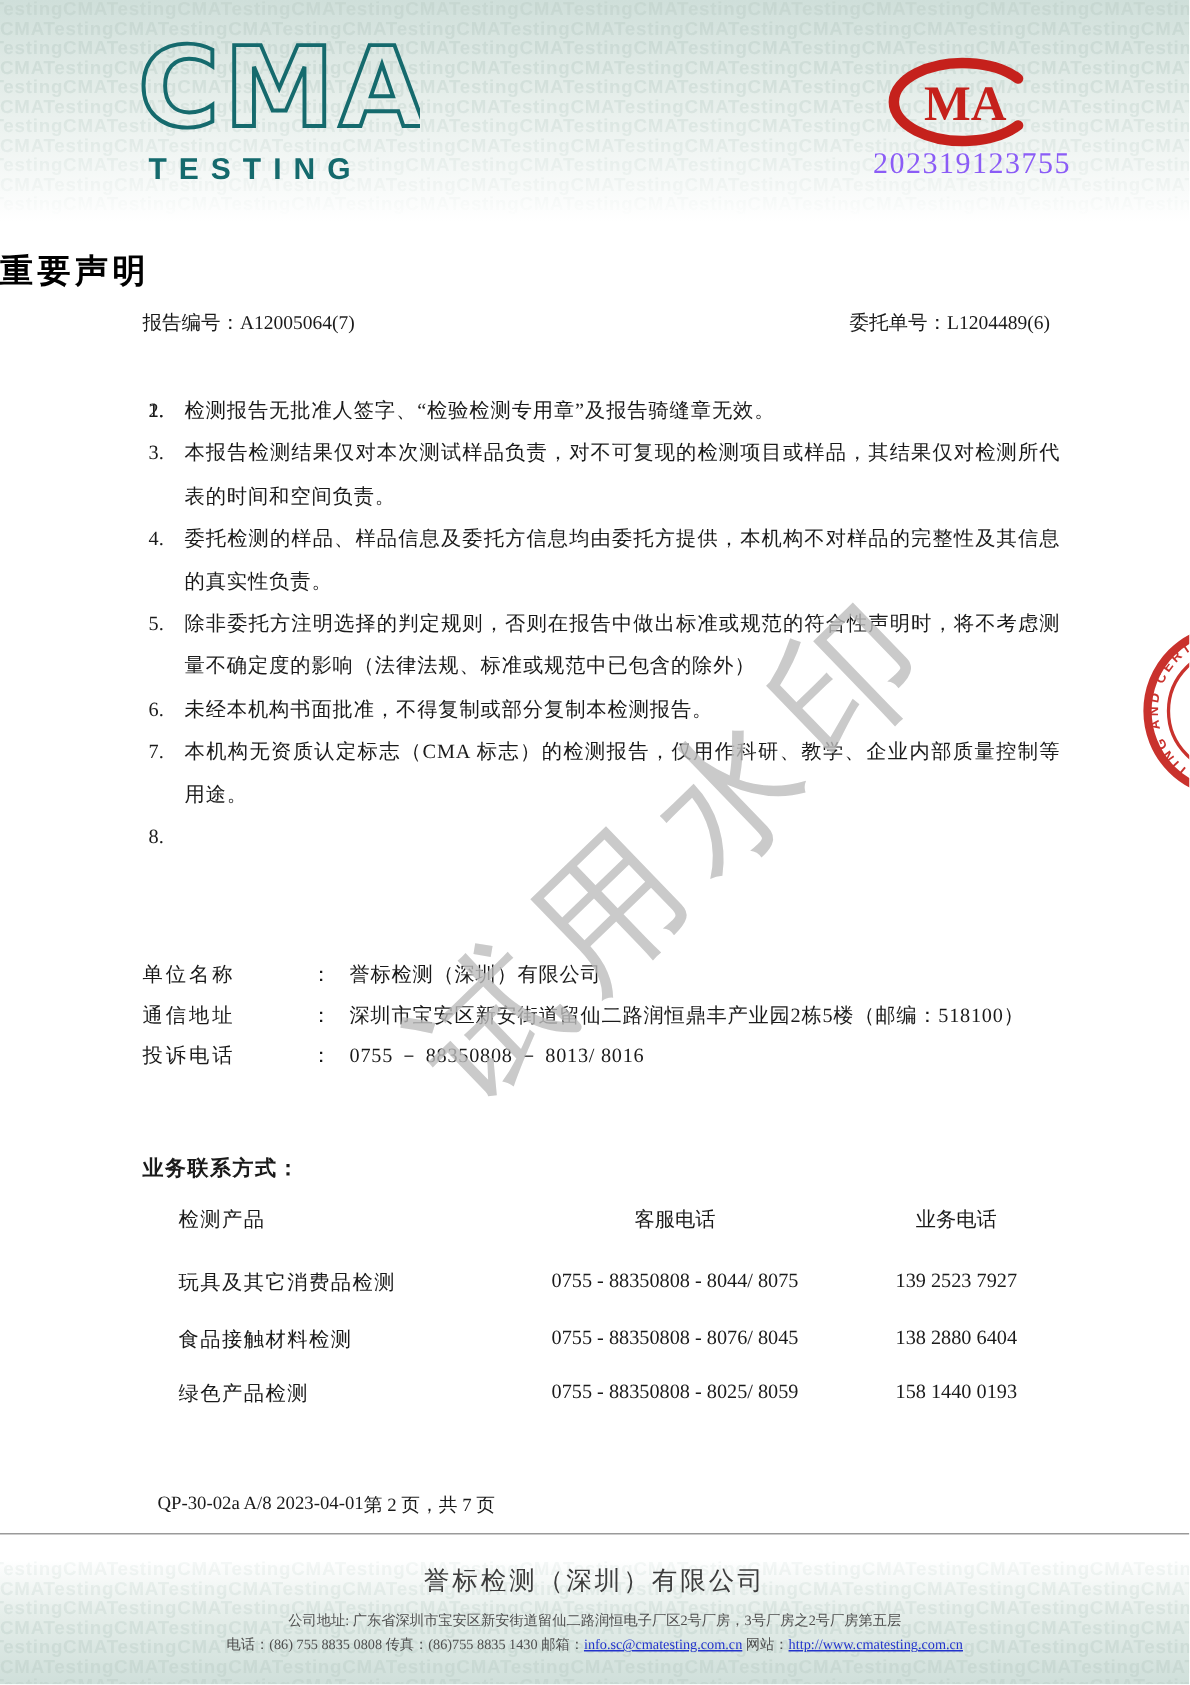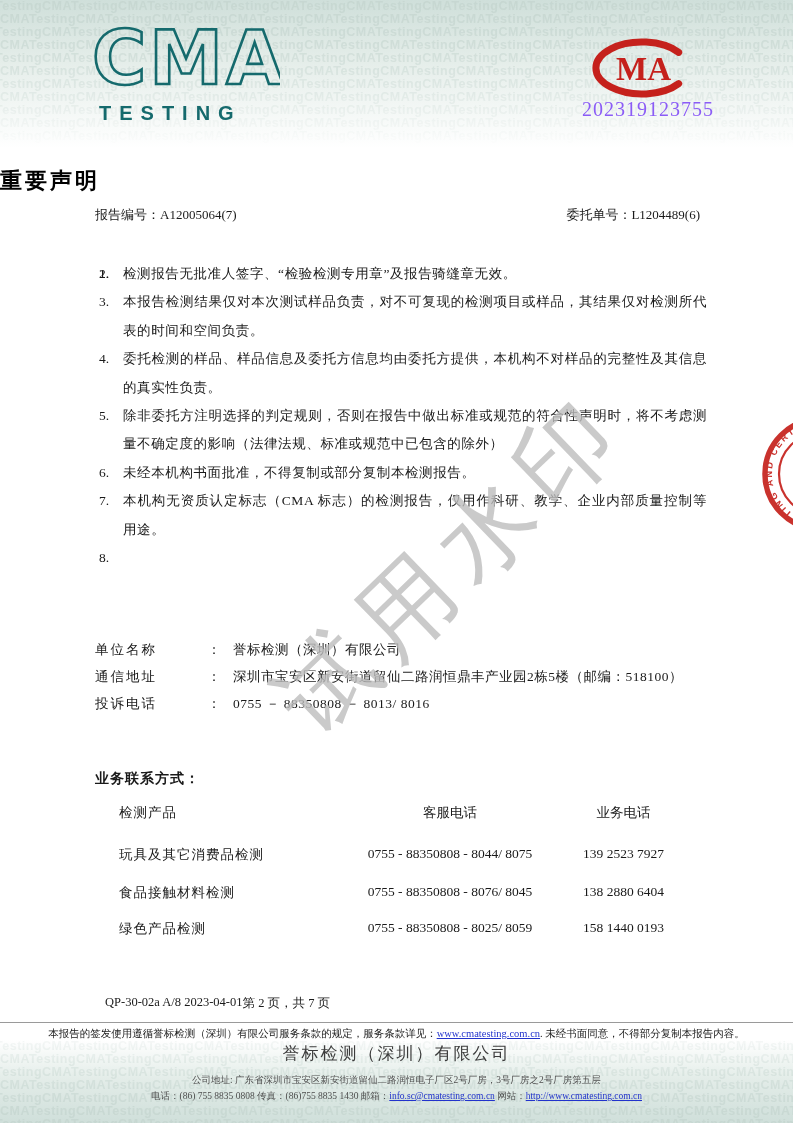--- a/index.html
+++ b/index.html
@@ -44,21 +44,21 @@
   .org-row{display:flex;}
   .org-label{width:100px;letter-spacing:2px;}
   .org-colon{width:38px;text-align:center;}
   .org-value{flex:1;letter-spacing:.5px;}
   
   .biz-heading{position:absolute;left:95px;top:770px;z-index:2;font-size:14px;font-weight:bold;letter-spacing:1px;font-family:Liberation Serif, serif;}
   .biz{position:absolute;left:95px;width:612px;top:804px;z-index:2;font-size:13.5px;}
   .biz-row{position:absolute;left:0;width:612px;}
   .biz-c1{position:absolute;left:0;width:225px;letter-spacing:1px;margin-left:24px;}
   .biz-c2{position:absolute;left:225px;width:260px;text-align:center;}
-  .biz-c3{position:absolute;left:465px;width:127px;text-align:center;}
+  .biz-c3{position:absolute;left:479px;width:127px;text-align:center;}
   
   .foot-line{position:absolute;left:105px;width:598px;top:995px;z-index:2;display:flex;
     justify-content:flex-start;font-size:12.5px;}
   .foot-rule{position:absolute;left:0;right:0;top:1022px;border-top:1px solid #9a9a9a;z-index:2;}
   .foot-notice{position:absolute;left:0;right:0;top:1027px;text-align:center;z-index:2;
     font-size:10.5px;color:#222;}
   .foot-company{position:absolute;left:0;right:0;top:1042px;text-align:center;z-index:2;
     font-size:17px;color:#3c3c3c;letter-spacing:2px;}
   .foot-addr{position:absolute;left:0;right:0;top:1074px;text-align:center;z-index:2;
     font-size:9.5px;color:#4e4e4e;}
@@ -165,23 +165,20 @@
       <span class="biz-c2">0755 - 88350808 - 8025/ 8059</span>
       <span class="biz-c3">158 1440 0193</span>
     </div>
   </div>
 
   <div class="foot-line">
     <span>QP-30-02a A/8 2023-04-01</span>
     <span>第 2 页，共 7 页</span>
   </div>
   <div class="foot-rule"></div>
-  <div class="foot-notice">
-    <span>本报告的签发使用遵循誉标检测（深圳）有限公司服务条款的规定，服务条款详见：</span><a class="doc-link" href="#">www.cmatesting.com.cn</a><span>. 未经书面同意，不得部分复制本报告内容。</span>
-  </div>
 
   <div class="wm-band bottom">
     <div class="wm-rows">
       <div class="wm-row">CMATestingCMATestingCMATestingCMATestingCMATestingCMATestingCMATestingCMATestingCMATestingCMATestingCMATestingCMATestingCMATestingCMATesting</div>
       <div class="wm-row">CMATestingCMATestingCMATestingCMATestingCMATestingCMATestingCMATestingCMATestingCMATestingCMATestingCMATestingCMATestingCMATestingCMATesting</div>
       <div class="wm-row">CMATestingCMATestingCMATestingCMATestingCMATestingCMATestingCMATestingCMATestingCMATestingCMATestingCMATestingCMATestingCMATestingCMATesting</div>
       <div class="wm-row">CMATestingCMATestingCMATestingCMATestingCMATestingCMATestingCMATestingCMATestingCMATestingCMATestingCMATestingCMATestingCMATestingCMATesting</div>
       <div class="wm-row">CMATestingCMATestingCMATestingCMATestingCMATestingCMATestingCMATestingCMATestingCMATestingCMATestingCMATestingCMATestingCMATestingCMATesting</div>
       <div class="wm-row">CMATestingCMATestingCMATestingCMATestingCMATestingCMATestingCMATestingCMATestingCMATestingCMATestingCMATestingCMATestingCMATestingCMATesting</div>
       <div class="wm-row">CMATestingCMATestingCMATestingCMATestingCMATestingCMATestingCMATestingCMATestingCMATestingCMATestingCMATestingCMATestingCMATestingCMATesting</div>

